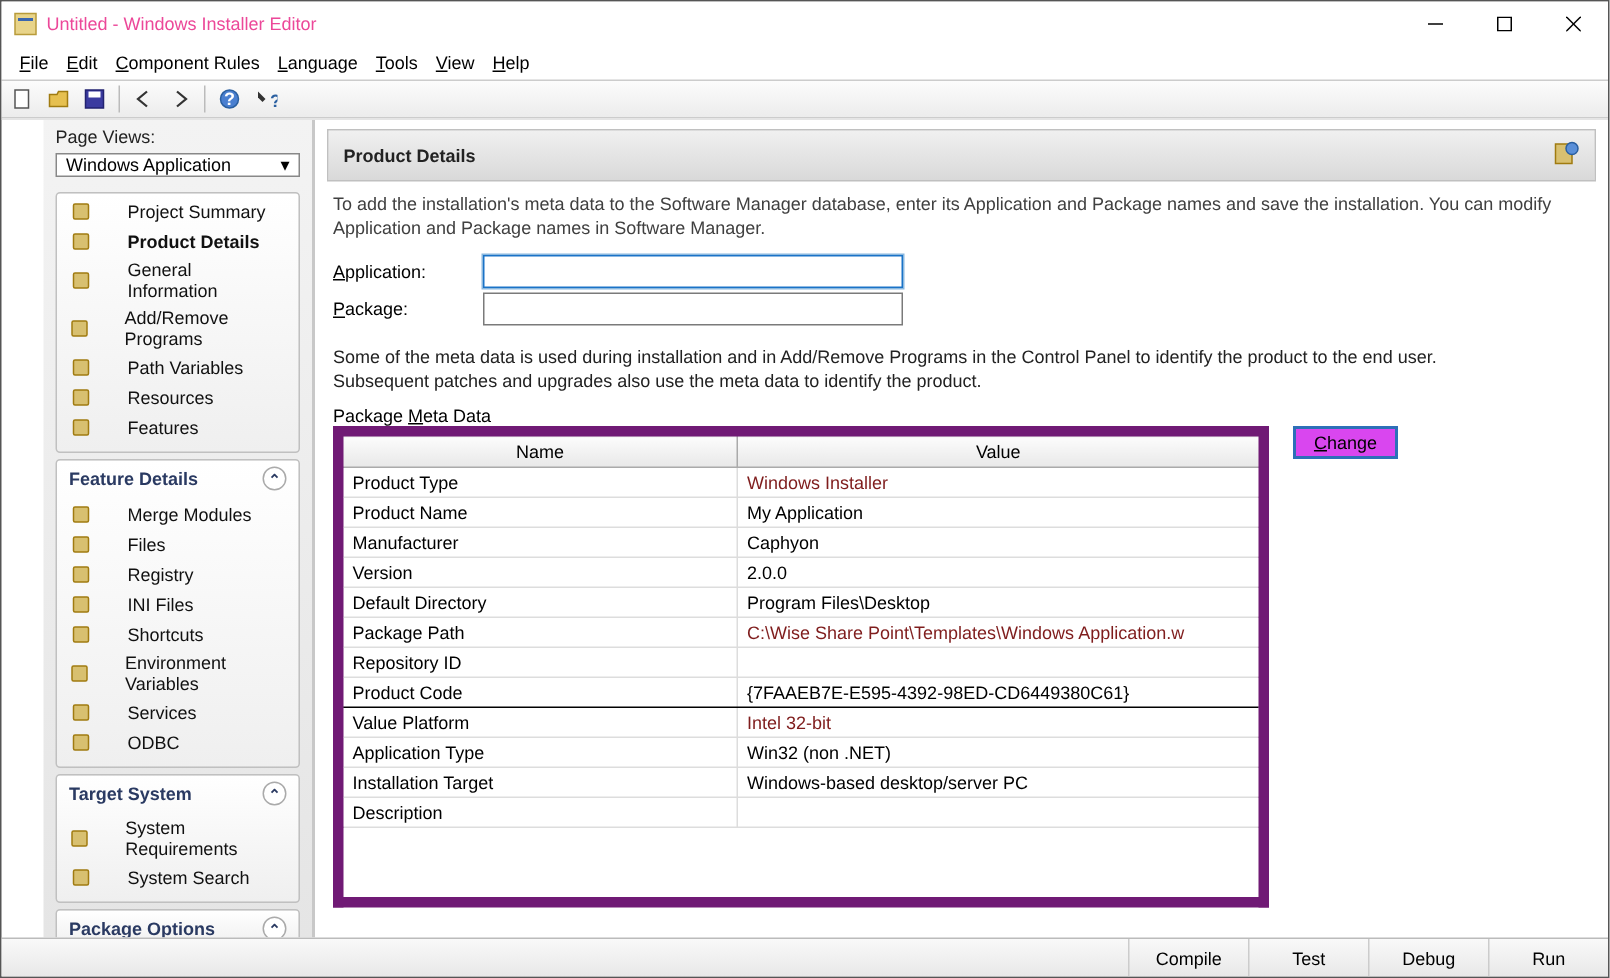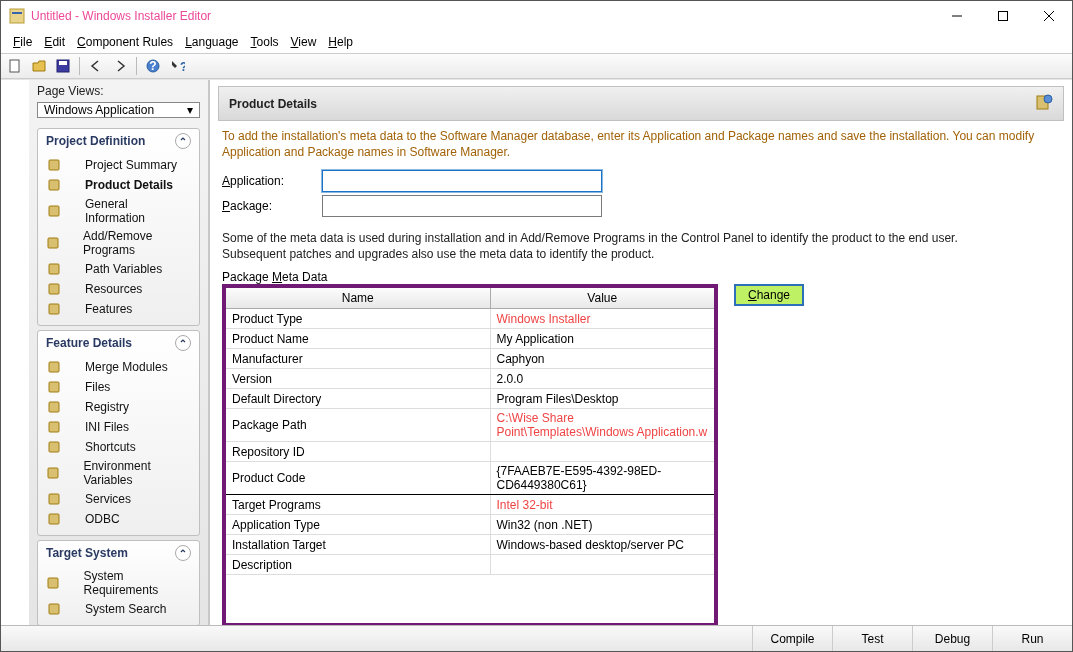--- a/index.html
+++ b/index.html
@@ -23,35 +23,35 @@
 .section { margin: 4px 8px 0 8px; border: 1px solid #c0c0c0; border-radius: 3px; background: linear-gradient(#fff,#efefef); }
 .sechdr { display: flex; align-items: center; justify-content: space-between; padding: 4px 8px; font-weight: bold; color: #2a3a62; }
 .sechdr .chev { width: 16px; height: 16px; border: 1px solid #aaa; border-radius: 50%; display: flex; align-items: center; justify-content: center; background: #fff; }
 .treelist { padding: 2px 4px 6px 4px; }
 .titem { display: flex; align-items: center; gap: 23px; padding: 2px 4px; color: #111; }
 .titem.sel { font-weight: bold; }
 .titem .ic { width: 16px; height: 16px; display: flex; align-items: center; justify-content: center; }
 .content { flex: 1; display: flex; flex-direction: column; overflow: hidden; background: #fff; padding: 0 0 0 0; }
 .pagehdr { margin: 6px 8px 2px 8px; padding: 6px 10px; border: 1px solid #c0c0c0; background: linear-gradient(#f0f0f0,#d9d9d9); display: flex; align-items: center; justify-content: space-between; font-weight: bold; font-size: 14px; color: #222; }
 .body { padding: 4px 12px; overflow: hidden; flex: 1; }
-.desc { color: #a16207; margin: 2px 0 10px 0; line-height: 1.3; }
+.desc { color: #404040; margin: 2px 0 10px 0; line-height: 1.3; }
 .formrow { display: flex; align-items: center; margin: 3px 0; }
 .formrow label { width: 100px; }
 .formrow input { width: 280px; height: 22px; border: 1px solid #7a7a7a; padding: 0 4px; }
 .formrow input.focus { border: 1px solid #1a73c7; outline: 1px solid #8ab8df; }
 .note { margin: 14px 0 8px 0; color: #222; line-height: 1.3; max-width: 740px; }
 .tablewrap { display: flex; gap: 16px; align-items: flex-start; }
-table.meta { border-collapse: collapse; width: 496px; border: 4px solid #701a75; }
+table.meta { border-collapse: collapse; width: 624px; border: 7px solid #701a75; }
 table.meta th { background: linear-gradient(#fcfcfc,#e8e8e8); border: 1px solid #aaa; font-weight: normal; padding: 3px 6px; text-align: center; }
 table.meta td { border: 1px solid #ddd; padding: 2px 6px; height: 20px; }
-table.meta td.gray { color: #ef4444; }
+table.meta td.gray { color: #7f1d1d; }
 table.meta tr.selrow td { border-top: 1px solid #000; border-bottom: 1px solid #000; }
 table.meta tr.selrow td:first-child { border-left: 1px solid #000; }
 table.meta tr.selrow td:last-child { border-right: 1px solid #000; }
-.changebtn { width: 70px; height: 22px; border: 2px solid #2d6fb8; background: #bef264; text-align: center; line-height: 18px; }
+.changebtn { width: 70px; height: 22px; border: 2px solid #2d6fb8; background: #d946ef; text-align: center; line-height: 18px; }
 .tabbar { height: 26px; border-top: 1px solid #bbb; background: linear-gradient(#f9f9f9,#e8e8e8); display: flex; align-items: stretch; }
 .tabs-left { display: flex; }
 .tab { padding: 4px 14px; border-right: 1px solid #ccc; background: linear-gradient(#fefefe,#e8e8e8); display: flex; align-items: center; }
 .tab.active { background: #fff; }
 .tabs-right { margin-left: auto; display: flex; }
 .rtab { width: 80px; border-left: 1px solid #ccc; display: flex; align-items: center; justify-content: center; }
 .chevup::before { content: "⌃"; font-size: 10px; line-height: 8px; }
 </style>
 </head>
 <body>
@@ -139,26 +139,20 @@
 
 <div class="mainrow">
   <div class="leftcol">
     <div class="pv">Page Views:</div>
     <div class="pvselect">
       <span>Windows Application</span>
       <span>▾</span>
     </div>
 
     <div class="section">
-      <div class="sechdr">
-        <span>Project Definition</span>
-        <span class="chev">
-            <span class="chevup"></span>
-          </span>
-      </div>
       <div class="treelist" id="tree-projdef">
           <div class="titem">
             <span class="ic">
               <svg width="14" height="14" viewBox="0 0 14 14">
                 <rect x="2" y="2" width="10" height="10" rx="1" fill="#d8c070" stroke="#a07b10"></rect>
               </svg>
             </span>
             <span>Project Summary</span>
           </div>
           <div class="titem sel">
@@ -381,21 +375,21 @@
               </tr>
               <tr>
                 <td>Repository ID</td>
                 <td class=""></td>
               </tr>
               <tr class="selrow">
                 <td>Product Code</td>
                 <td class="">{7FAAEB7E-E595-4392-98ED-CD6449380C61}</td>
               </tr>
               <tr>
-                <td>Target Programs</td>
+                <td>Value Platform</td>
                 <td class="gray">Intel 32-bit</td>
               </tr>
               <tr>
                 <td>Application Type</td>
                 <td class="">Win32 (non .NET)</td>
               </tr>
               <tr>
                 <td>Installation Target</td>
                 <td class="">Windows-based desktop/server PC</td>
               </tr>

